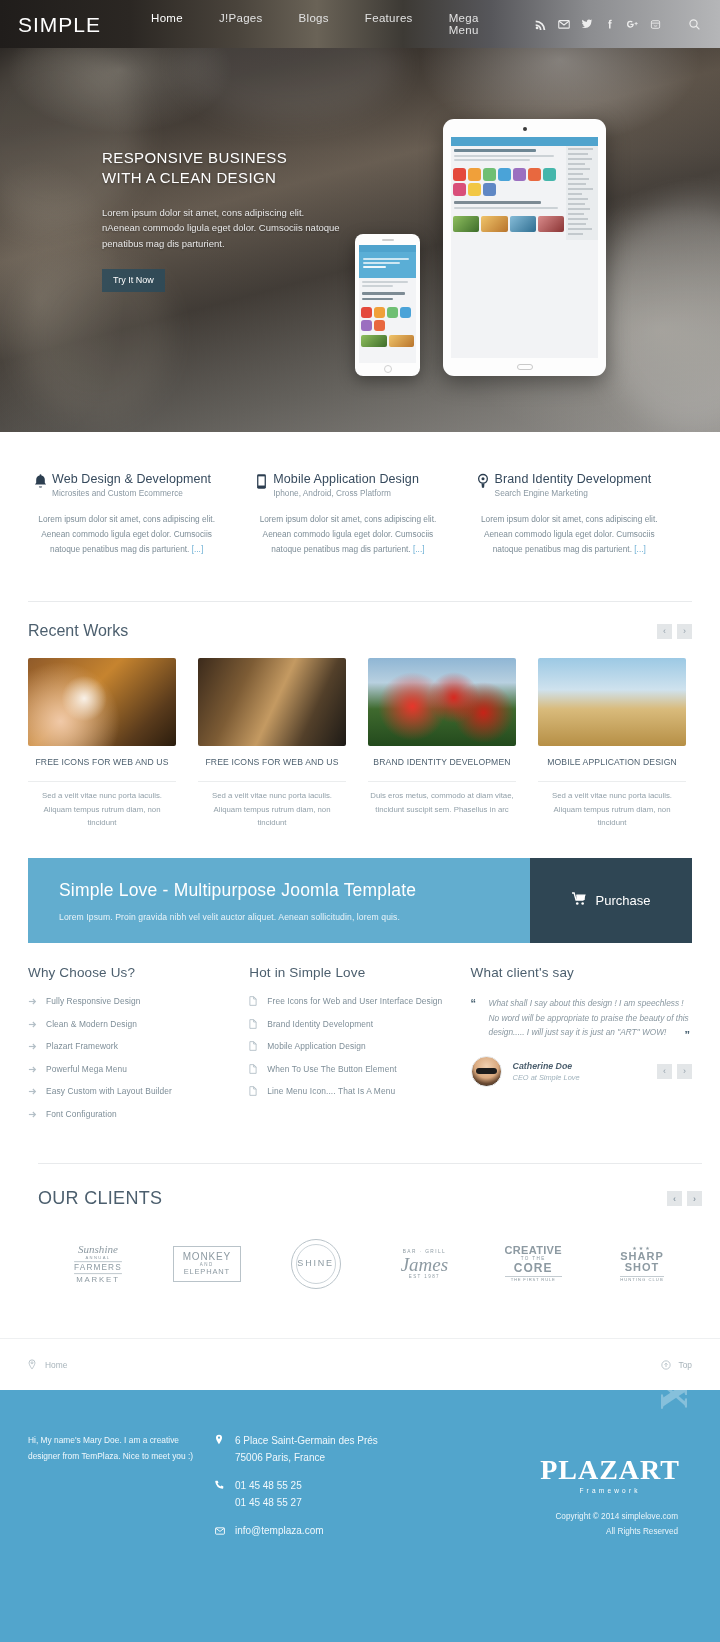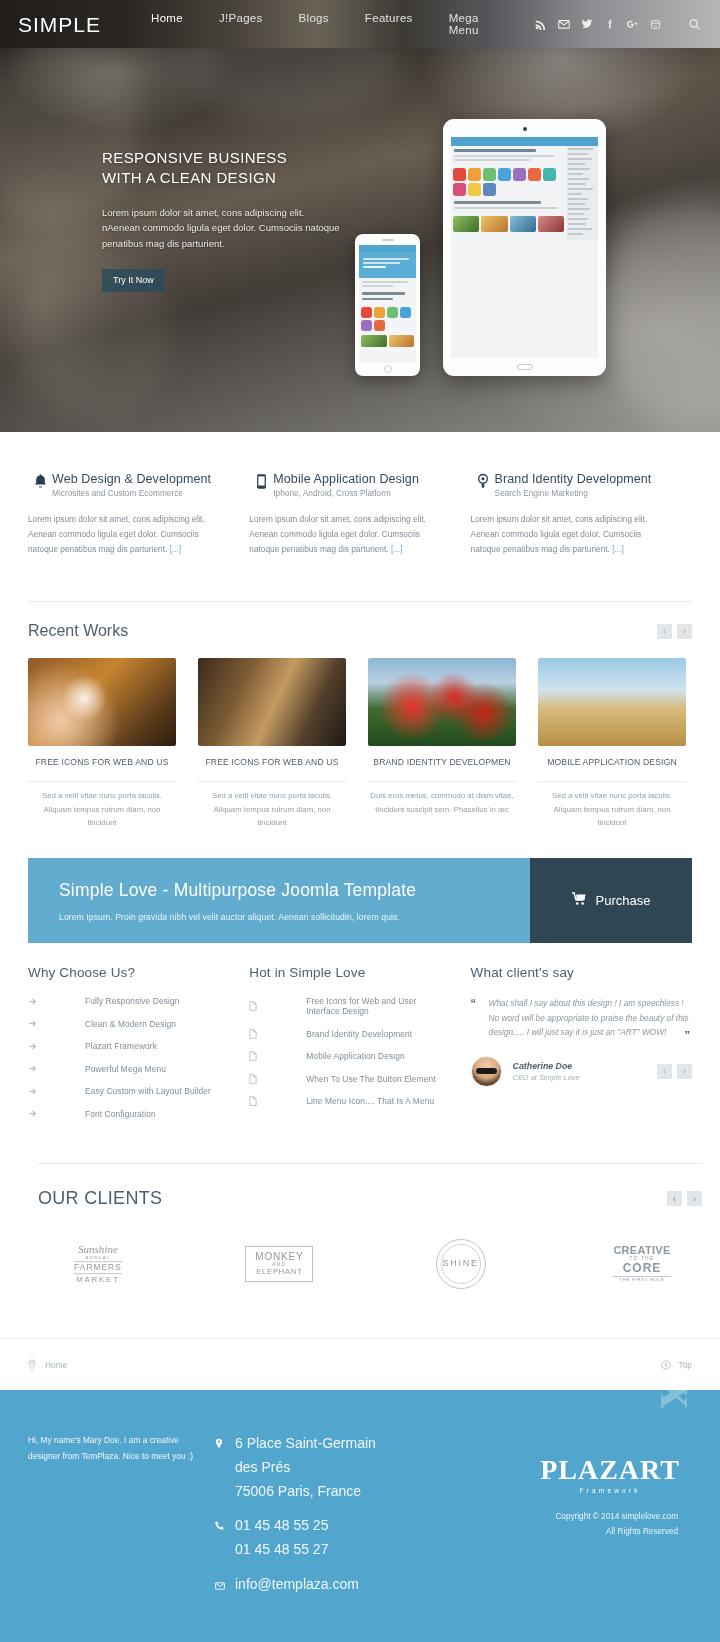--- a/index.html
+++ b/index.html
@@ -130,21 +130,21 @@
   }
   .svc { width: 33.33%; padding-right: 24px; }
   .svc-head { display: flex; align-items: flex-start; }
   .svc-ico {
     width: 24px; color: #2c3e50; flex: 0 0 24px; padding-top: 1px;
     display: flex; justify-content: center;
   }
   .svc-ttl { font-size: 12.5px; color: #35495c; font-weight: 400; letter-spacing: .1px; }
   .svc-sub { font-size: 8.3px; color: #8a98a2; margin-top: 2px; }
   .svc-txt {
-    margin-top: 14px; font-size: 8.3px; line-height: 1.78; color: #7d8d97;
+    margin-top: 14px; font-size: 8.3px; line-height: 1.78; color: #7d8d97; text-align: center;
   }
   .svc-txt .more { color: #6aaed4; }
 
   
   .rw-wrap {
     position: absolute; top: 597px; left: 0; width: 720px; height: 250px;
     background: #fff; padding: 4px 28px;
   }
   .rw-rule { border-top: 1px solid #e8eaec; }
   .rw-head { display: flex; align-items: center; padding-top: 20px; }
@@ -207,22 +207,22 @@
     position: absolute; top: 965px; left: 0; width: 720px; height: 190px;
     padding: 0 28px; display: flex;
   }
   .col { width: 33.33%; padding-right: 26px; }
   .col h3 {
     font-size: 13.5px; font-weight: 400; color: #4c5f6e; margin-bottom: 16px;
     letter-spacing: .15px;
   }
   .col ul { list-style: none; }
   .col li {
-    display: flex; align-items: center; margin-bottom: 12.5px;
-    font-size: 8.4px; color: #7e8e98; letter-spacing: .1px; gap: 39px;
+    display: flex; align-items: flex-end; margin-bottom: 12.5px;
+    font-size: 8.4px; color: #7e8e98; letter-spacing: .1px;
   }
   .col li .bi { width: 18px; flex: 0 0 18px; color: #b3bfc7; }
   .col li .bi svg { display: block; }
 
   .quote { display: flex; }
   .quote .qm {
     flex: 0 0 18px; color: #3f5a6b; font-size: 11px; font-weight: 700; line-height: 1;
     padding-top: 2px;
   }
   .quote-body { flex: 1; position: relative; }
@@ -288,21 +288,21 @@
   .footer .wm-text {
     position: absolute; right: 6px; top: 18px;
     font-size: 58px; color: rgba(255,255,255,.30); font-weight: 700;
     transform: rotate(90deg); transform-origin: right top; white-space: nowrap;
     letter-spacing: -1px; font-family: "Liberation Serif", serif;
   }
   .f-inner { position: relative; display: flex; padding: 42px 28px 0; z-index: 3; }
   .f-c1 { width: 175px; font-size: 8.4px; line-height: 1.95; color: #f0f8fc; }
   .f-c2 { width: 175px; padding-left: 12px; }
   .f-line { display: flex; align-items: flex-start; margin-bottom: 11px;
-    font-size: 14px; line-height: 1.7; color: #f0f8fc; }
+    font-size: 10px; line-height: 1.7; color: #f0f8fc; }
   .f-line .fi { flex: 0 0 20px; color: #ffffff; padding-top: 1px; }
   .f-c3 { width: 130px; }
   .f-c3 a {
     display: block; font-size: 8.4px; color: #f0f8fc; text-decoration: none;
     margin-bottom: 11.5px;
   }
   .f-c4 { flex: 1; position: relative; }
   .plazart {
     position: absolute; right: 12px; top: 24px; text-align: center; z-index: 4;
   }
@@ -772,30 +772,45 @@
       </div>
     </div>
 
     <div class="cl-logo">
       <div style="width:50px;height:50px;border:1.5px solid #b9c3c9;border-radius:50%;display:flex;align-items:center;justify-content:center;position:relative;">
         <div style="position:absolute;inset:4px;border:1px solid #cbd3d8;border-radius:50%"></div>
         <span style="font-size:9px;letter-spacing:1.8px;">SHINE</span>
       </div>
     </div>
 
+    <div class="cl-logo">
+      <div>
+        <div style="font-size:4.8px;letter-spacing:1.4px;">BAR · GRILL</div>
+        <div style="font-family:'Liberation Serif',serif;font-style:italic;font-size:19px;line-height:1;margin:1px 0;">James</div>
+        <div style="font-size:4.5px;letter-spacing:1.4px;">EST 1987</div>
+      </div>
+    </div>
 
     <div class="cl-logo">
       <div>
         <div style="font-size:11px;letter-spacing:.3px;font-weight:700;">CREATIVE</div>
         <div style="font-size:4.6px;letter-spacing:1.4px;">TO THE</div>
         <div style="font-size:12px;letter-spacing:1px;font-weight:700;">CORE</div>
         <div style="font-size:4.2px;letter-spacing:.8px;border-top:1px solid #c3cbd0;margin-top:2px;padding-top:1px;">THE FIRST RULE</div>
       </div>
     </div>
 
+    <div class="cl-logo">
+      <div>
+        <div style="font-size:5px;letter-spacing:2px;">★★★</div>
+        <div style="font-size:11px;letter-spacing:1px;font-weight:700;">SHARP</div>
+        <div style="font-size:11px;letter-spacing:1px;font-weight:700;">SHOT</div>
+        <div style="font-size:4.2px;letter-spacing:1px;border-top:1px solid #c3cbd0;margin-top:2px;padding-top:1px;">HUNTING CLUB</div>
+      </div>
+    </div>
 
   </div>
 </section>
 
 <div class="crumb">
   <div class="c-left">
     <span>
       <svg width="8" height="11" viewBox="0 0 9 12" fill="none" stroke="#b8c3c9" stroke-width="1.1">
           <path d="M4.5.8a3.3 3.3 0 0 1 3.3 3.3c0 2.4-3.3 7-3.3 7s-3.3-4.6-3.3-7A3.3 3.3 0 0 1 4.5.8z"></path>
           <circle cx="4.5" cy="4.1" r="1.1"></circle>

